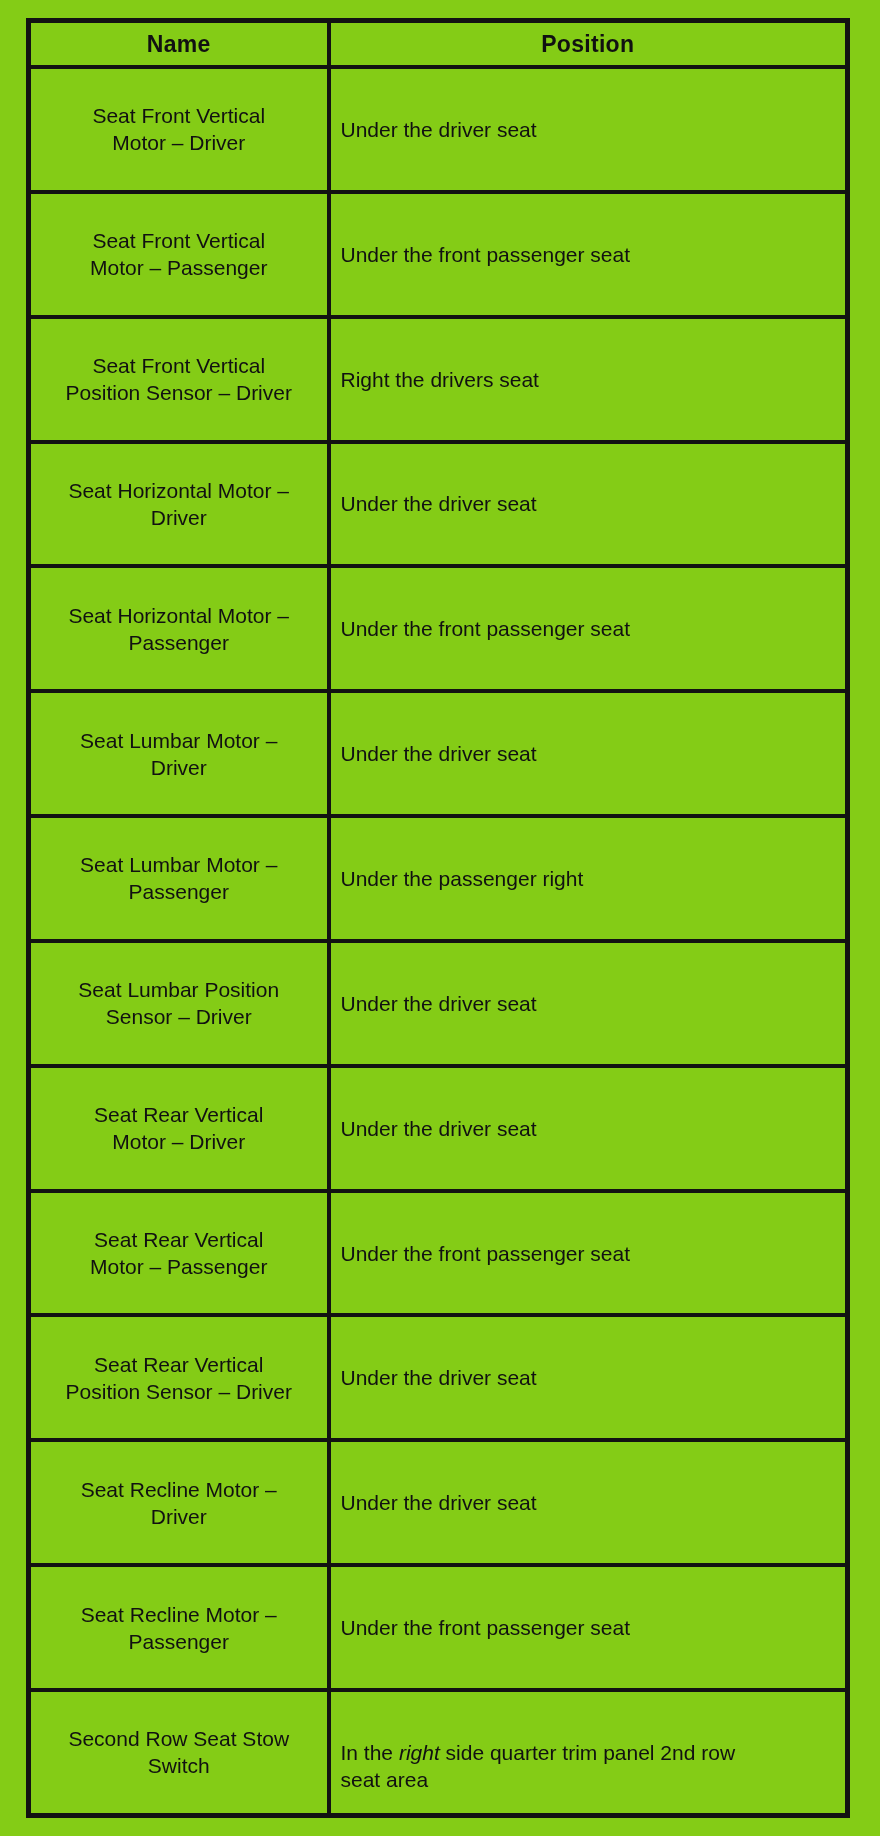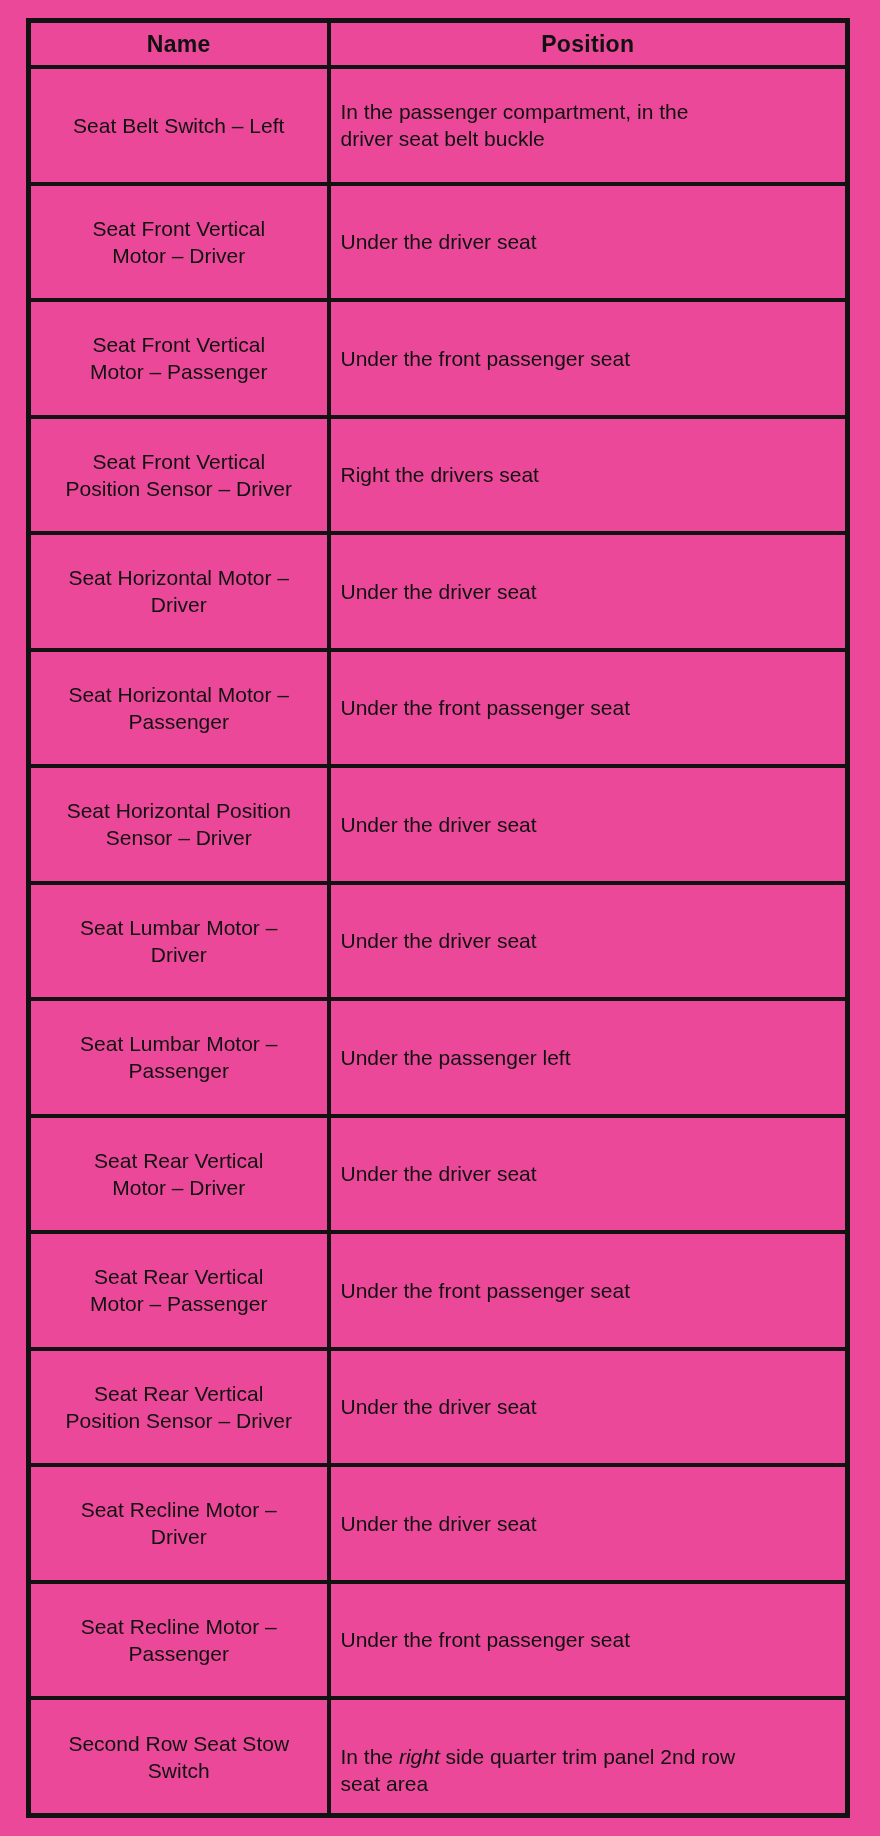--- a/index.html
+++ b/index.html
@@ -4,21 +4,21 @@
 <style>
   html, body {
     margin: 0;
     padding: 0;
     background: #ffffff;
   }
   .page {
     position: relative;
     width: 880px;
     height: 1836px;
-    background: #ec4899;
+    background: #84cc16;
     overflow: hidden;
     font-family: "Liberation Sans", "DejaVu Sans", sans-serif;
     color: #111111;
   }
   table.loc-table {
     position: absolute;
     left: 26px;
     top: 18px;
     width: 819px;
     height: 1800px;
@@ -72,25 +72,20 @@
       <col class="c-loc">
     </colgroup>
     <thead>
       <tr>
         <th>Name</th>
         <th>Position</th>
       </tr>
     </thead>
     <tbody>
       <tr>
-        <td class="name-cell">Seat Belt Switch – Left</td>
-        <td class="loc-cell">In the passenger compartment, in the
-driver seat belt buckle</td>
-      </tr>
-      <tr>
         <td class="name-cell">Seat Front Vertical
 Motor – Driver</td>
         <td class="loc-cell">Under the driver seat</td>
       </tr>
       <tr>
         <td class="name-cell">Seat Front Vertical
 Motor – Passenger</td>
         <td class="loc-cell">Under the front passenger seat</td>
       </tr>
       <tr>
@@ -102,33 +97,33 @@
         <td class="name-cell">Seat Horizontal Motor –
 Driver</td>
         <td class="loc-cell">Under the driver seat</td>
       </tr>
       <tr>
         <td class="name-cell">Seat Horizontal Motor –
 Passenger</td>
         <td class="loc-cell">Under the front passenger seat</td>
       </tr>
       <tr>
-        <td class="name-cell">Seat Horizontal Position
-Sensor – Driver</td>
-        <td class="loc-cell">Under the driver seat</td>
-      </tr>
-      <tr>
         <td class="name-cell">Seat Lumbar Motor –
 Driver</td>
         <td class="loc-cell">Under the driver seat</td>
       </tr>
       <tr>
         <td class="name-cell">Seat Lumbar Motor –
 Passenger</td>
-        <td class="loc-cell">Under the passenger left</td>
+        <td class="loc-cell">Under the passenger right</td>
+      </tr>
+      <tr>
+        <td class="name-cell">Seat Lumbar Position
+Sensor – Driver</td>
+        <td class="loc-cell">Under the driver seat</td>
       </tr>
       <tr>
         <td class="name-cell">Seat Rear Vertical
 Motor – Driver</td>
         <td class="loc-cell">Under the driver seat</td>
       </tr>
       <tr>
         <td class="name-cell">Seat Rear Vertical
 Motor – Passenger</td>
         <td class="loc-cell">Under the front passenger seat</td>

